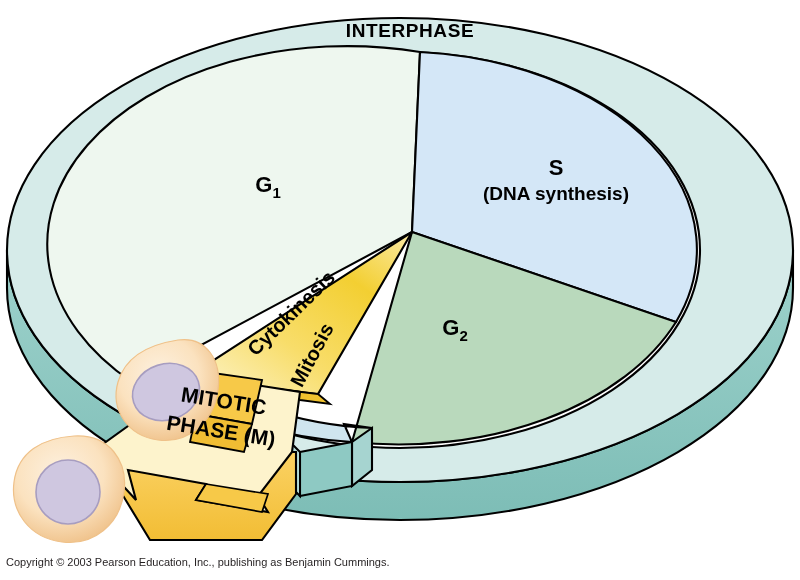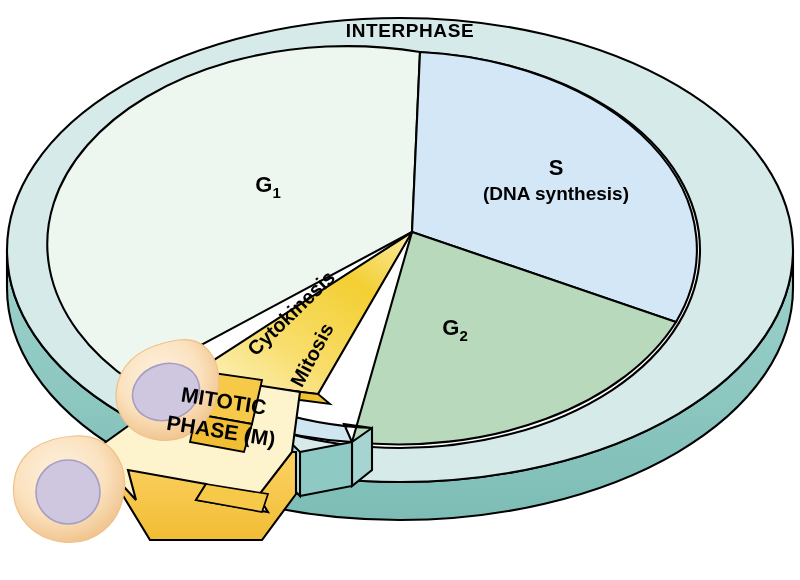--- a/index.html
+++ b/index.html
@@ -215,14 +215,15 @@
     <text class="lbl lbl-rot" x="296" y="318" text-anchor="middle" transform="rotate(-44 296 318)">Cytokinesis</text>
 
     <text class="lbl lbl-rot" x="318" y="358" text-anchor="middle" transform="rotate(-62 318 358)">Mitosis</text>
 
     <g transform="rotate(9 222 412)">
       <text class="lbl lbl-mitotic" x="222" y="408" text-anchor="middle">MITOTIC</text>
       <text class="lbl lbl-mitotic" x="224" y="438" text-anchor="middle">PHASE (M)</text>
     </g>
   </svg>
 
+  <div id="copyright">Copyright © 2003 Pearson Education, Inc., publishing as Benjamin Cummings.</div>
 
 </div>
 
 </body></html>

